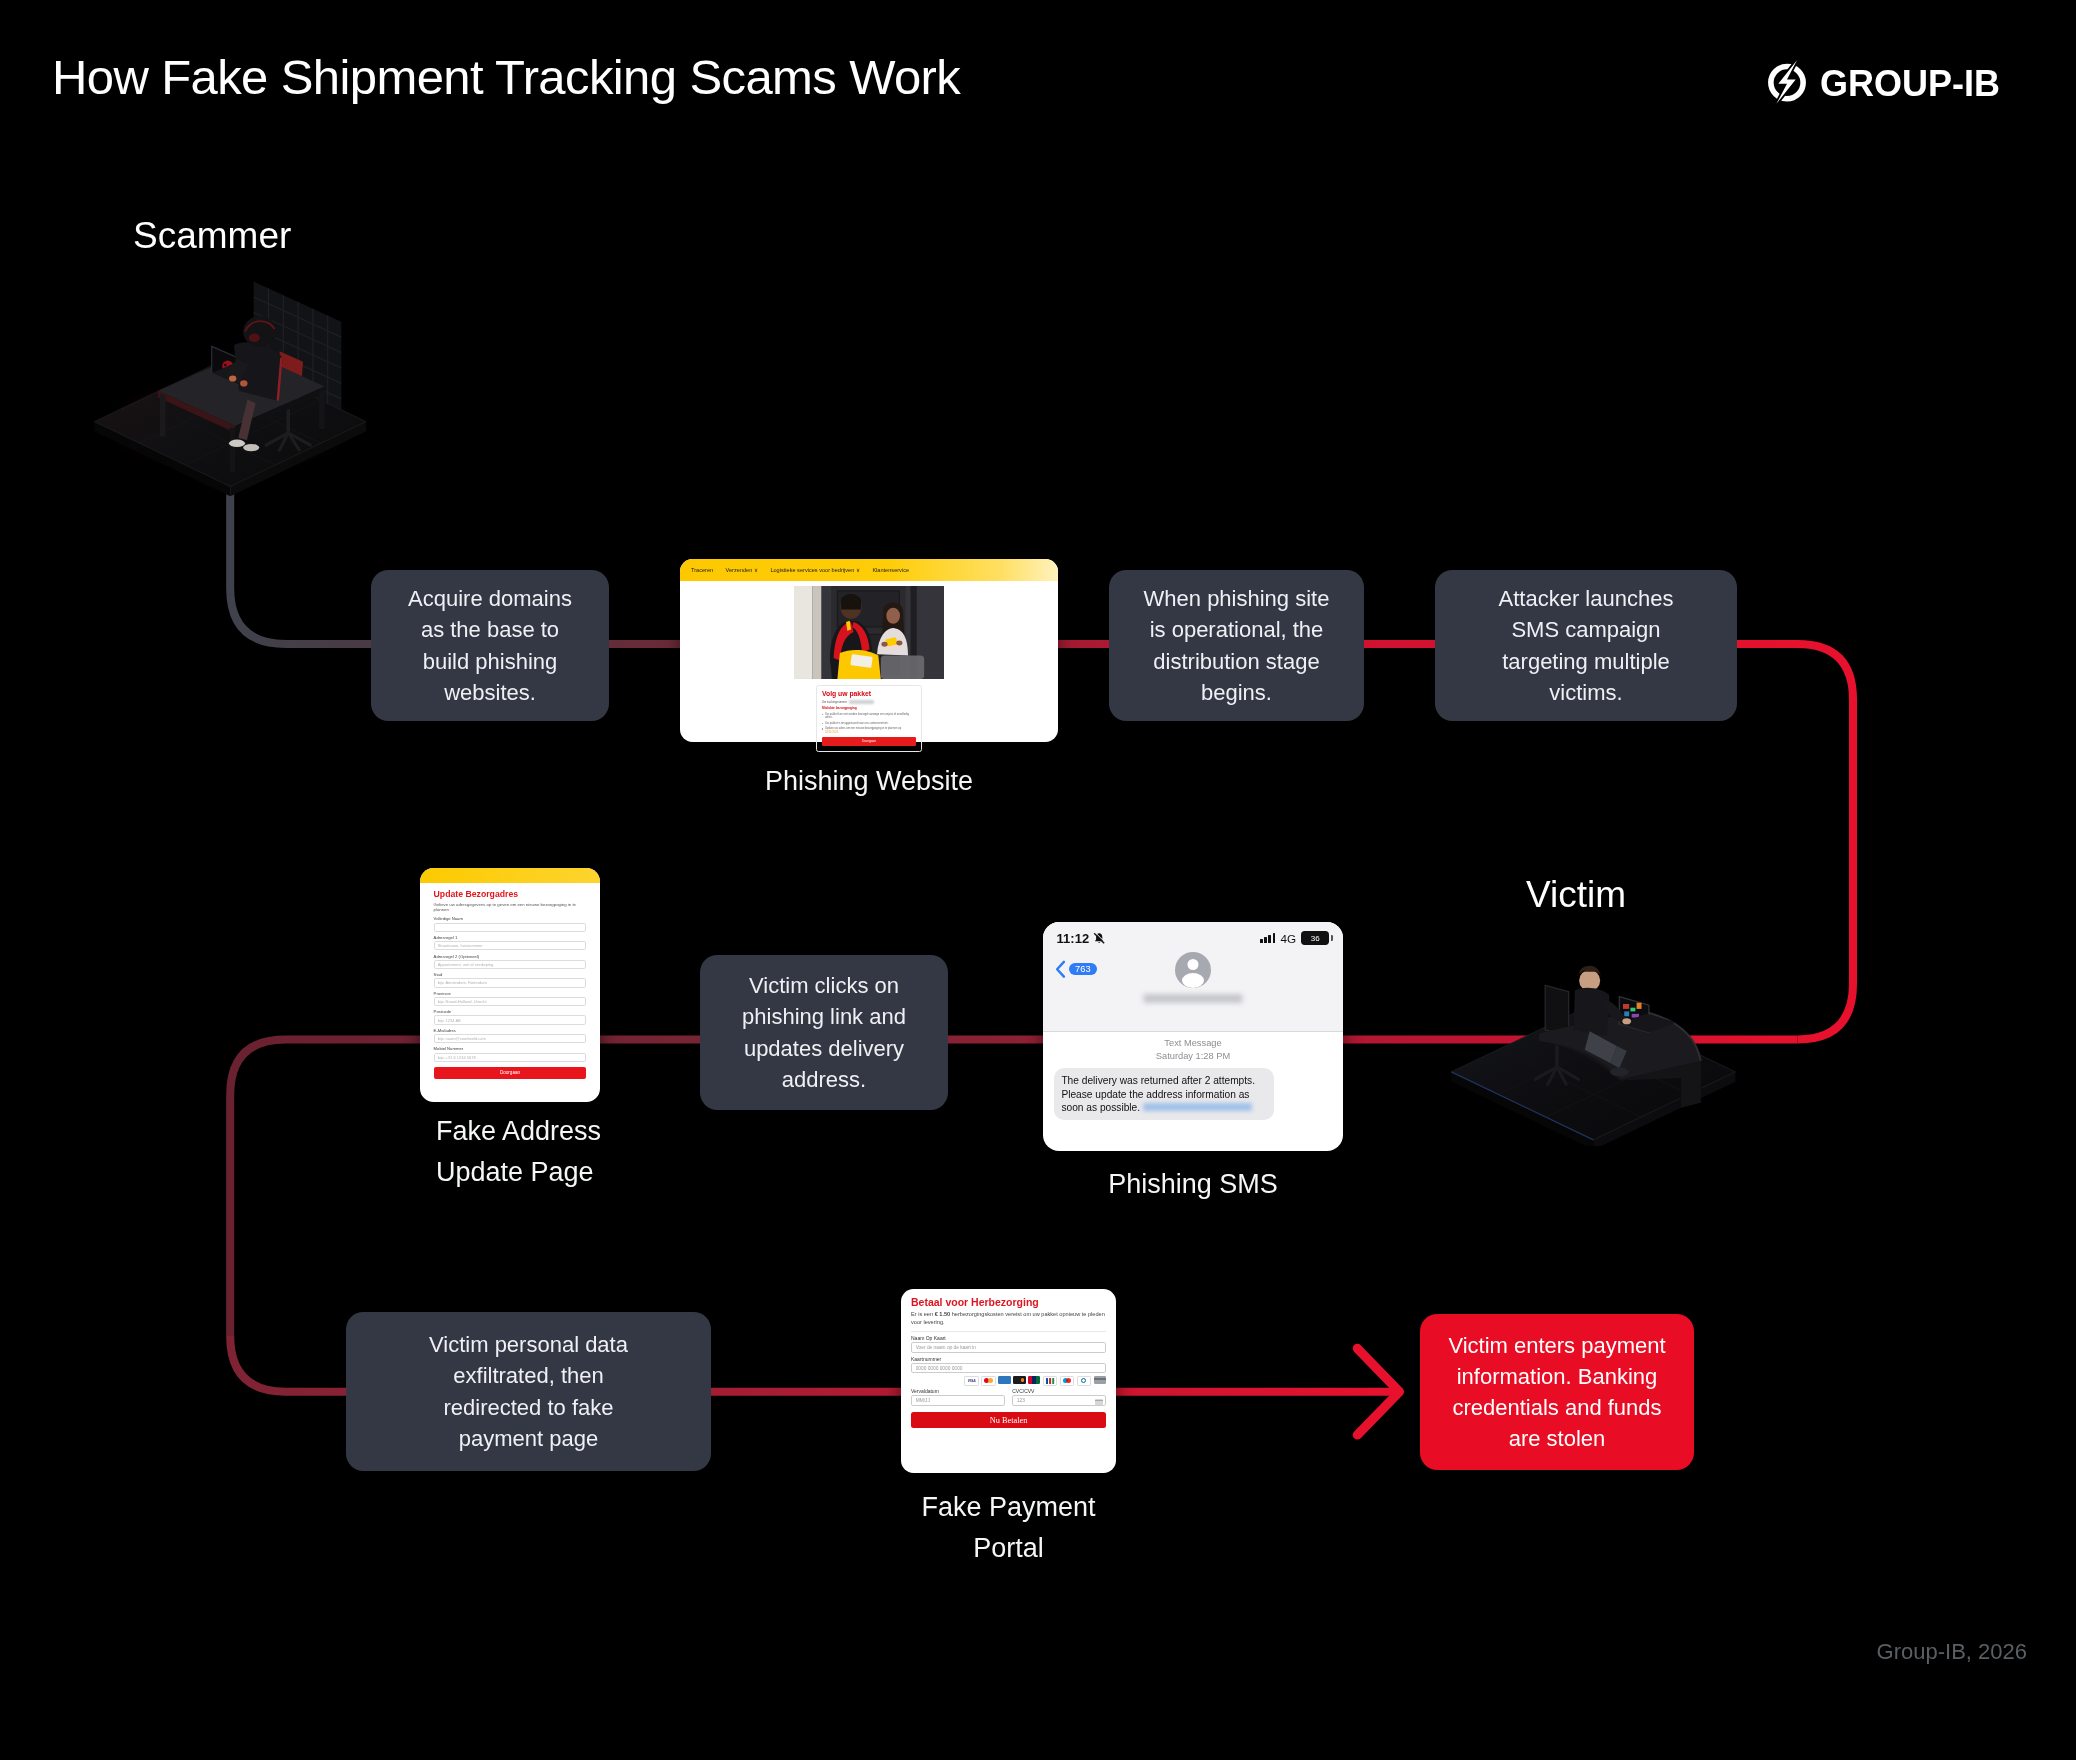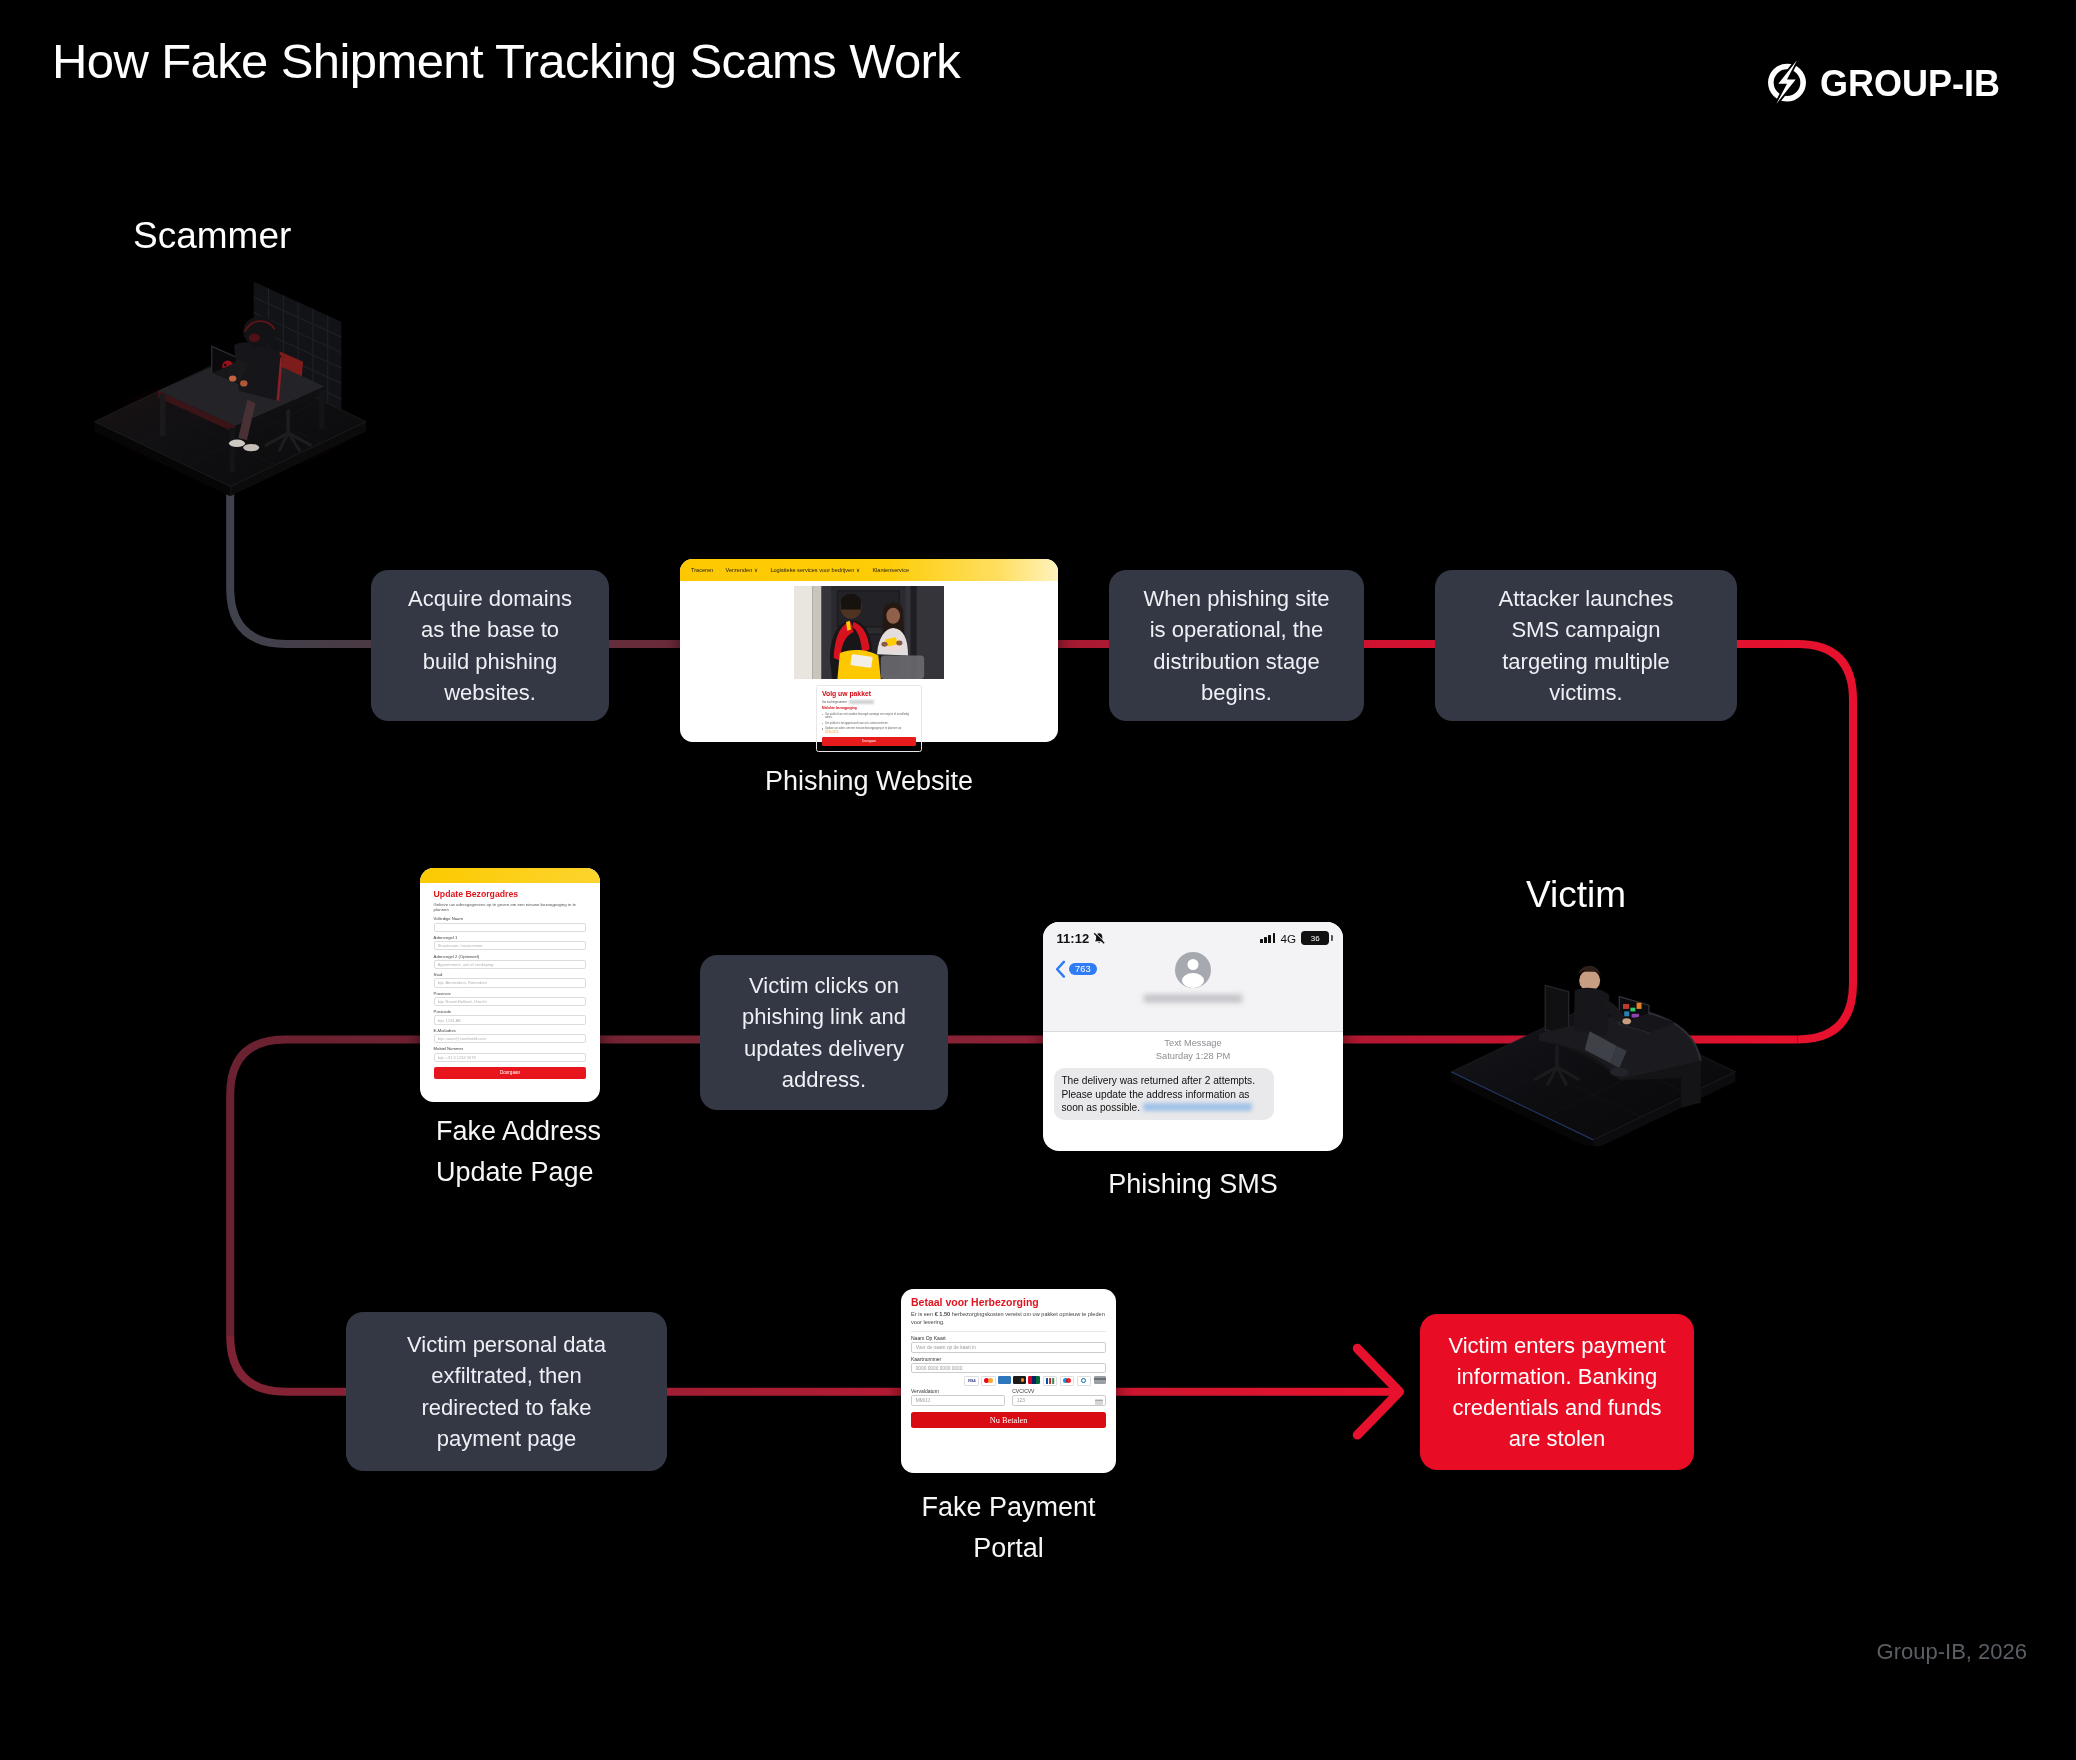--- a/index.html
+++ b/index.html
@@ -1,21 +1,21 @@
 <!DOCTYPE html>
 <html style="font-size:10px"><head>
 <meta charset="utf-8">
 <style>
   html,body{margin:0;padding:0;background:#000;}
   #canvas{position:relative;width:2077px;height:1760px;background:#000;overflow:hidden;
           font-family:"Liberation Sans",sans-serif;}
   .abs{position:absolute;}
 
   
-  .title{left:52px;top:33px;font-size:49px;font-weight:500;color:#fff;letter-spacing:-0.6px;}
+  .title{left:52px;top:49px;font-size:49px;font-weight:500;color:#fff;letter-spacing:-0.6px;}
   .actor-label{font-size:37px;font-weight:500;color:#fff;}
   .footer{left:1582px;top:1639px;width:445px;text-align:right;font-size:22px;color:#5a5f64;}
 
   
   .logo{left:1764px;top:59px;display:flex;align-items:flex-end;gap:10px;}
   .logo-text{color:#fff;font-size:36px;font-weight:700;letter-spacing:0;}
 
   
   .fbox{background:#343744;border-radius:17.3px;color:#eef0f4;font-size:22px;line-height:1.42;
         display:flex;align-items:center;justify-content:center;text-align:center;
@@ -454,21 +454,21 @@
     <path d="M236,126 C238,112 266,110 268,126 L266,118 L238,118 Z" fill="#2e2019"></path>
     <path d="M234,124 C234,112 270,112 270,126 C270,116 262,108 252,108 C242,108 234,114 234,124 Z" fill="#2e2019"></path>
     <path d="M228,148 C244,140 272,144 284,156 L280,222 L226,212 Z" fill="#17171b"></path>
     <path d="M278,162 C290,168 300,178 306,188 L316,196 L308,204 C296,196 282,186 274,178 Z" fill="#18181c"></path>
     <ellipse cx="312" cy="198" rx="7" ry="5" fill="#c89e83"></ellipse>
     <path d="M252,214 L296,238 L286,266 L244,244 Z" fill="#3f4149"></path>
     <path d="M286,266 L296,238 L312,246 L300,274 Z" fill="#383a41"></path>
     <ellipse cx="300" cy="280" rx="15" ry="7" fill="#23242a"></ellipse>
   </svg>
 
-  <div class="abs fbox" style="left:346px;top:1312px;width:321px;height:159px;">Victim personal data
+  <div class="abs fbox" style="left:346px;top:1312px;width:365px;height:159px;">Victim personal data
 exfiltrated, then
 redirected to fake
 payment page</div>
 
   <div class="abs shot phone-pay">
     <div class="pay-body">
       <h3>Betaal voor Herbezorging</h3>
       <div class="pay-desc"><span>Er is een </span><b>€ 1.50</b><span> herbezorgingskosten vereist om uw pakket opnieuw te pleden voor levering.</span></div>
       <hr class="pay-hr">
       <div class="p-label">Naam Op Kaart</div>

